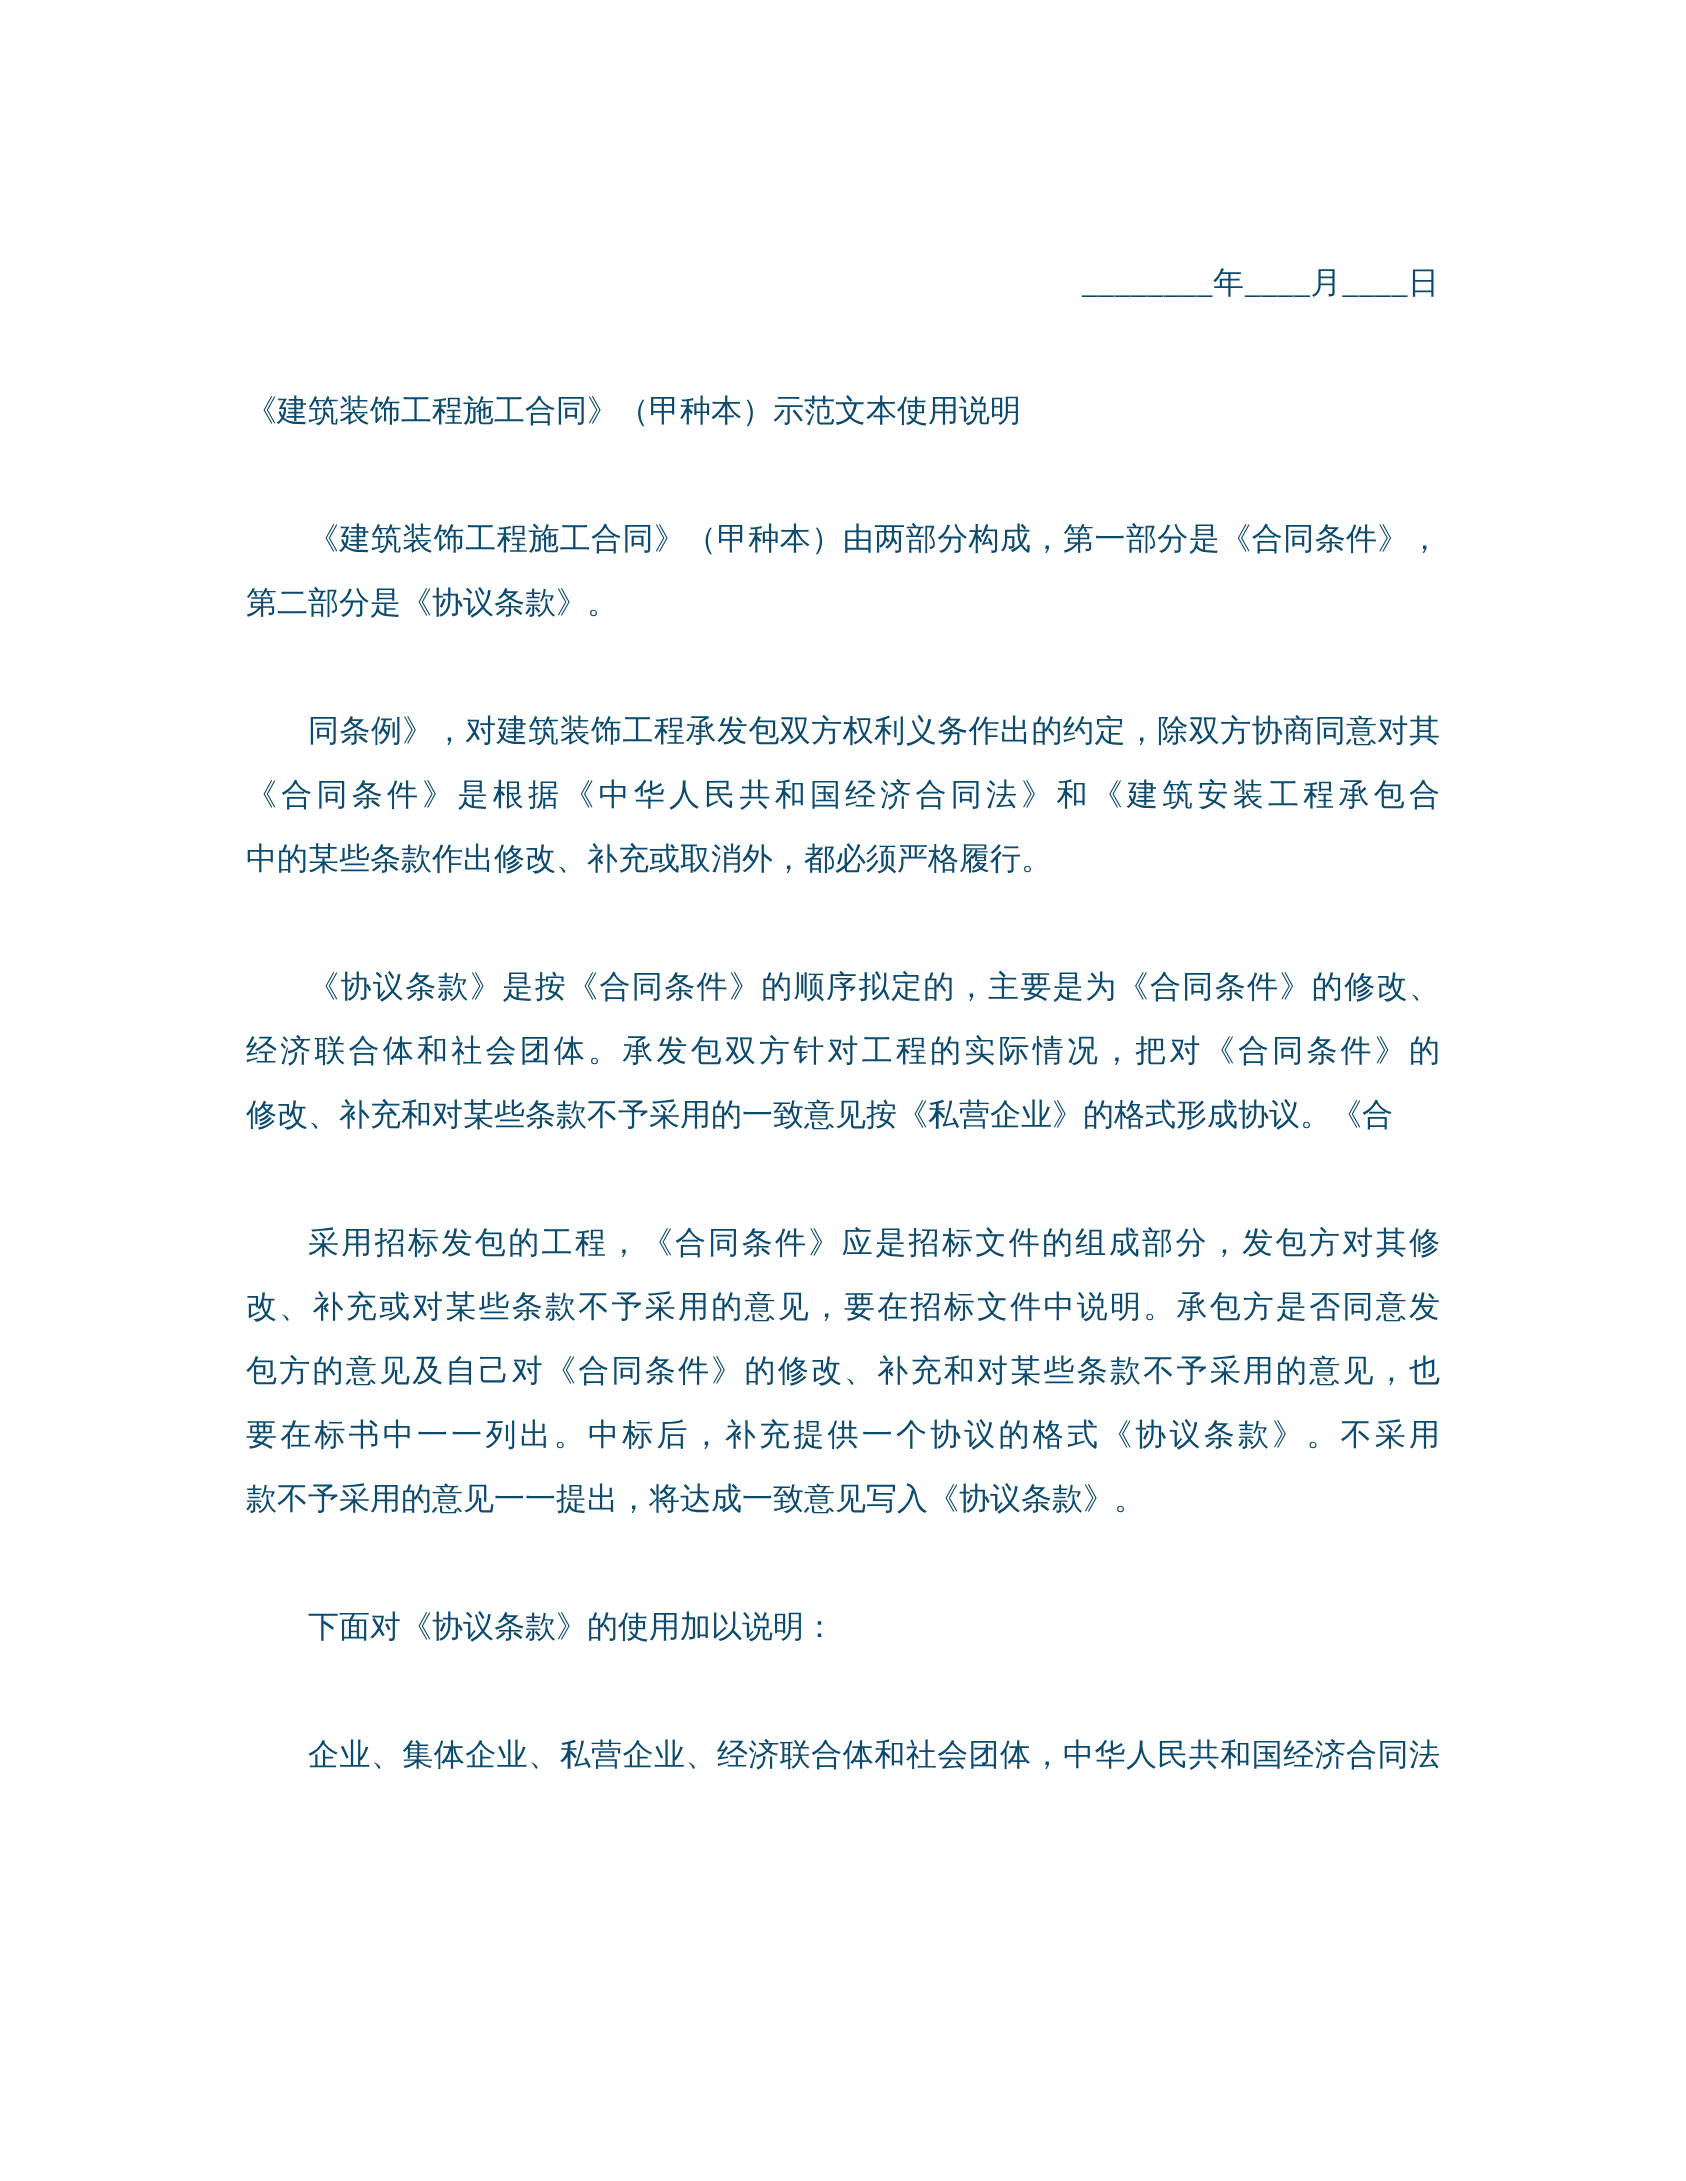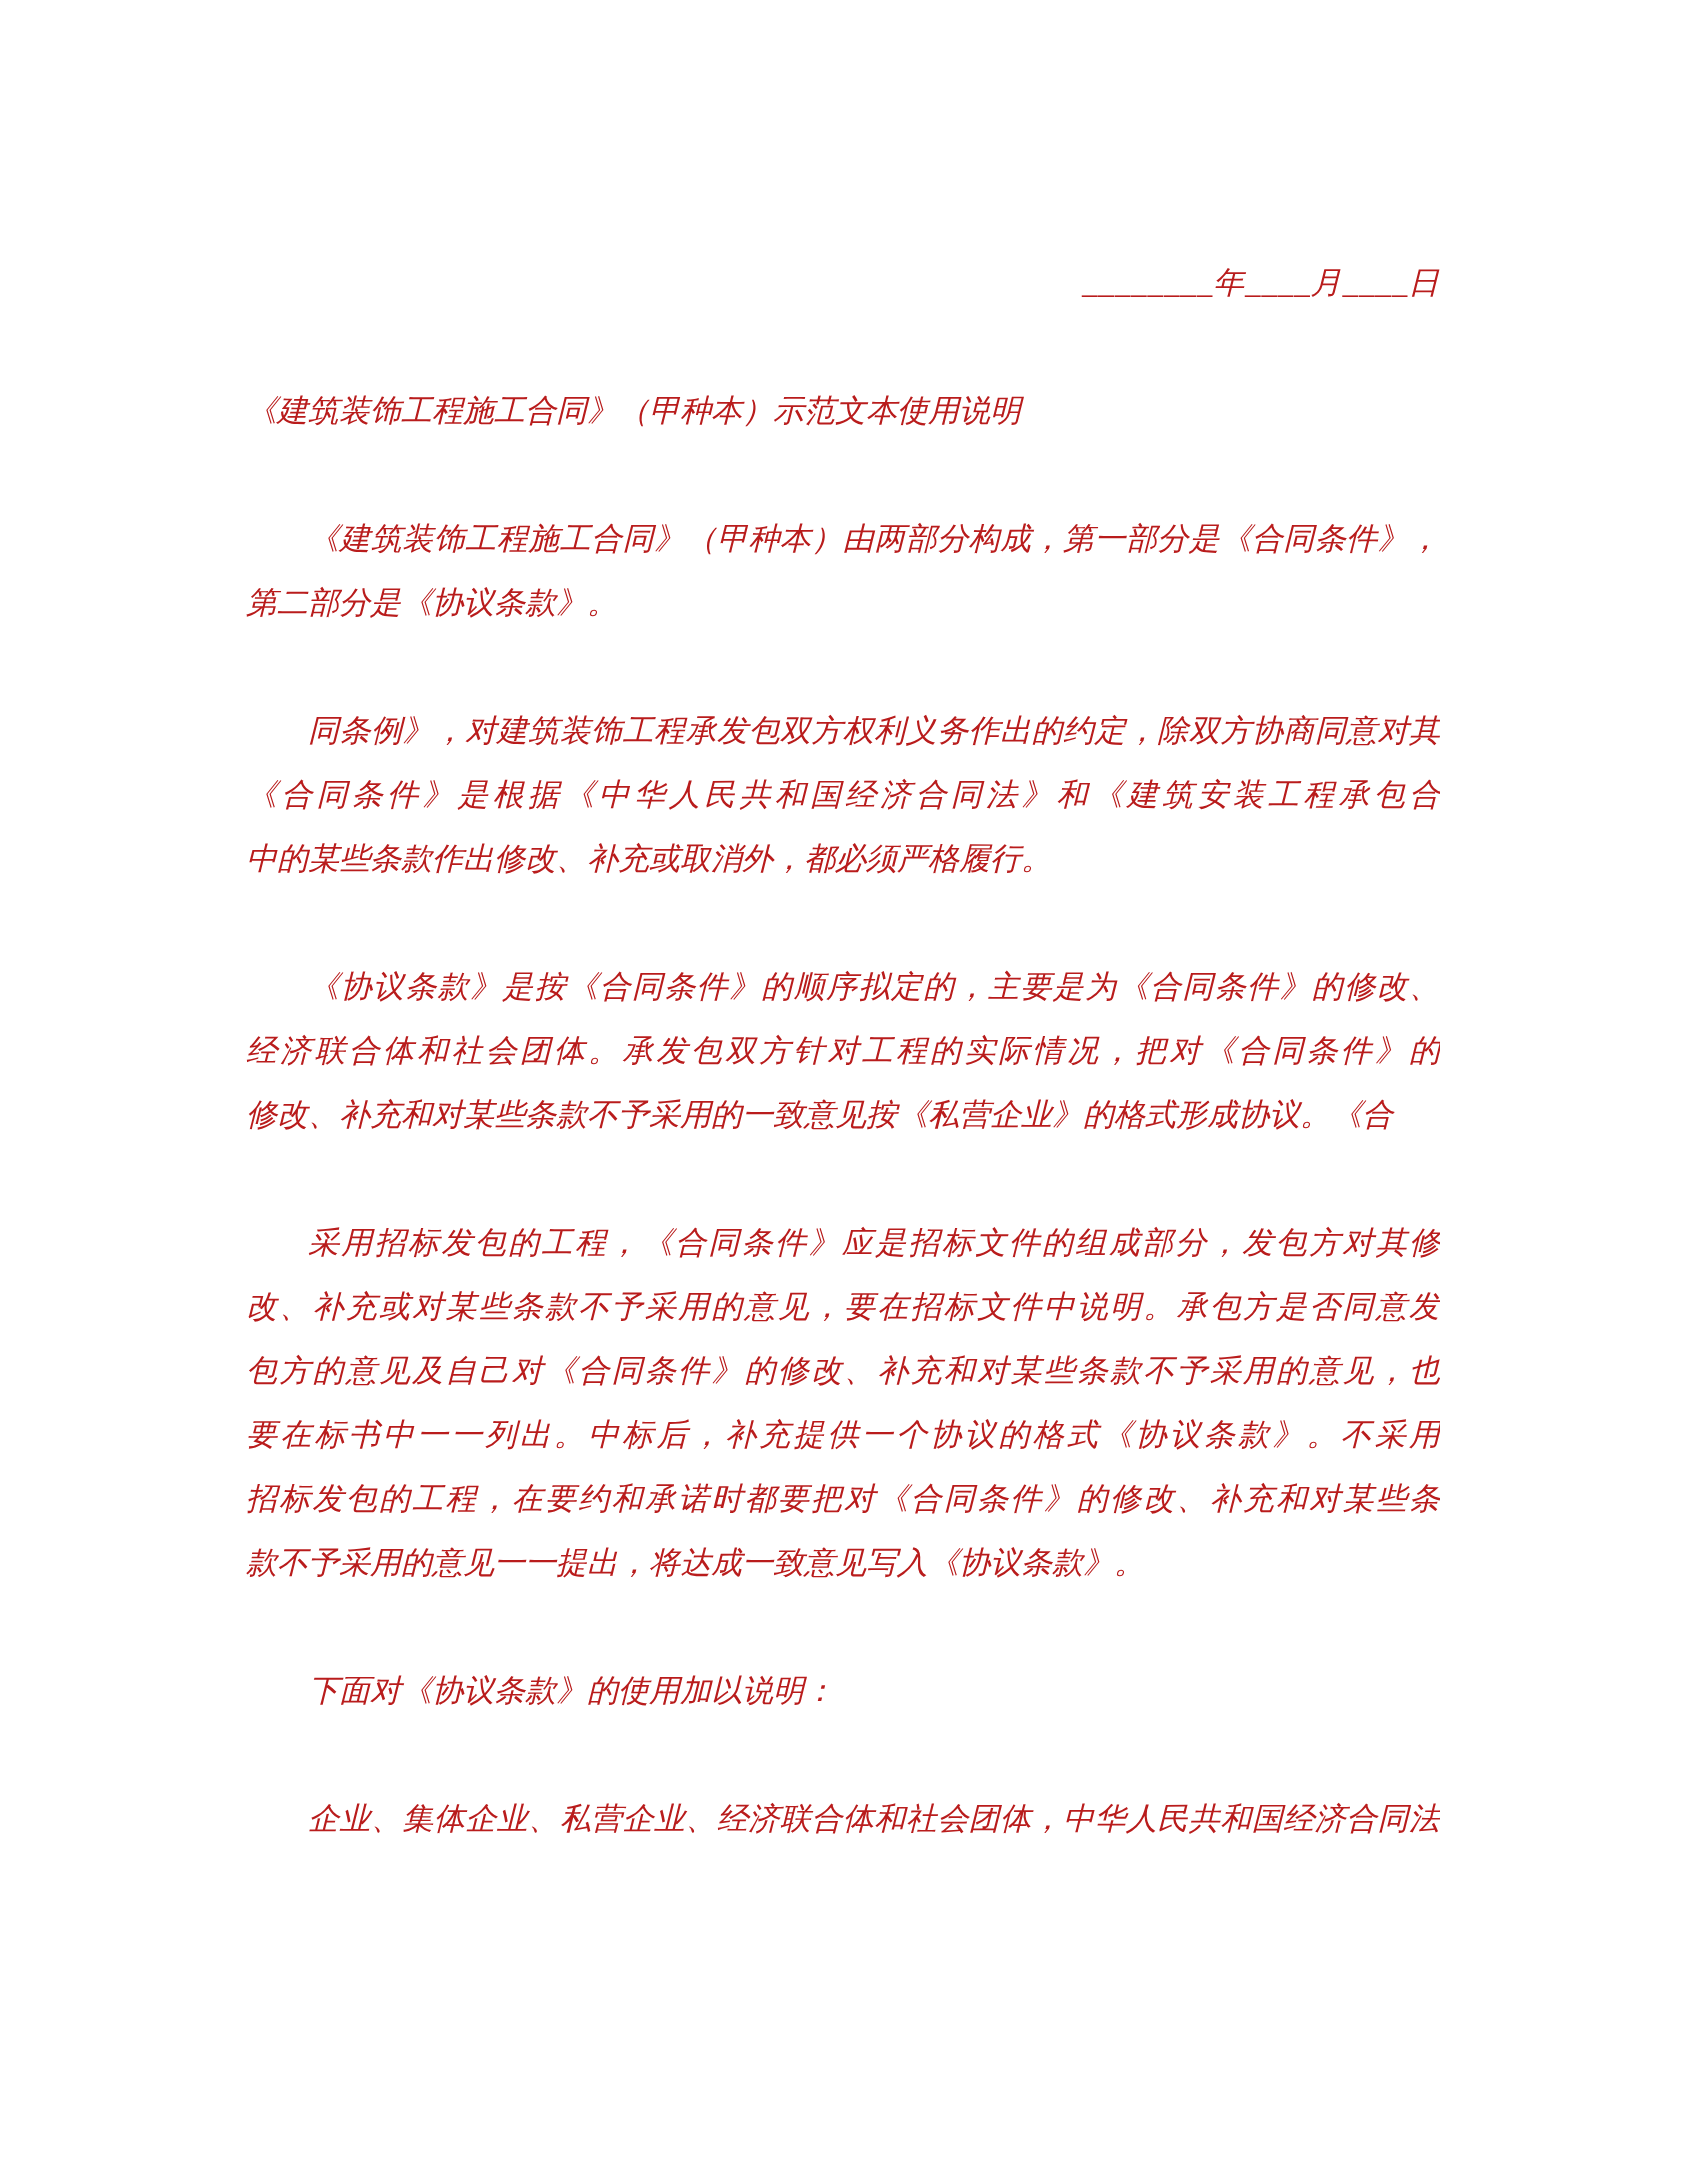--- a/index.html
+++ b/index.html
@@ -53,21 +53,21 @@
     text-align-last: left;
   }
   
   .para.continues .line:last-child {
     text-align-last: justify;
   }
 </style>
 </head>
 <body>
 
-<div class="page" style="background: rgb(255, 255, 255); color: #b91c1c; font-style: italic;">
+<div class="page" style="background: rgb(255, 255, 255); color: #0c4a6e;">
   <div class="content">
     <div class="date-line">________年____月____日</div>
     <div class="doc-title">《建筑装饰工程施工合同》（甲种本）示范文本使用说明</div>
     <div>
         <div class="para">
           <div class="line">《建筑装饰工程施工合同》（甲种本）由两部分构成，第一部分是《合同条件》，</div>
           <div class="line">第二部分是《协议条款》。</div>
         </div>
         <div class="para">
           <div class="line">同条例》，对建筑装饰工程承发包双方权利义务作出的约定，除双方协商同意对其</div>
@@ -77,21 +77,20 @@
         <div class="para">
           <div class="line">《协议条款》是按《合同条件》的顺序拟定的，主要是为《合同条件》的修改、</div>
           <div class="line">经济联合体和社会团体。承发包双方针对工程的实际情况，把对《合同条件》的</div>
           <div class="line">修改、补充和对某些条款不予采用的一致意见按《私营企业》的格式形成协议。《合</div>
         </div>
         <div class="para">
           <div class="line">采用招标发包的工程，《合同条件》应是招标文件的组成部分，发包方对其修</div>
           <div class="line">改、补充或对某些条款不予采用的意见，要在招标文件中说明。承包方是否同意发</div>
           <div class="line">包方的意见及自己对《合同条件》的修改、补充和对某些条款不予采用的意见，也</div>
           <div class="line">要在标书中一一列出。中标后，补充提供一个协议的格式《协议条款》。不采用</div>
-          <div class="line">招标发包的工程，在要约和承诺时都要把对《合同条件》的修改、补充和对某些条</div>
           <div class="line">款不予采用的意见一一提出，将达成一致意见写入《协议条款》。</div>
         </div>
         <div class="para">
           <div class="line">下面对《协议条款》的使用加以说明：</div>
         </div>
         <div class="para continues">
           <div class="line">企业、集体企业、私营企业、经济联合体和社会团体，中华人民共和国经济合同法</div>
         </div>
       </div>
   </div>

